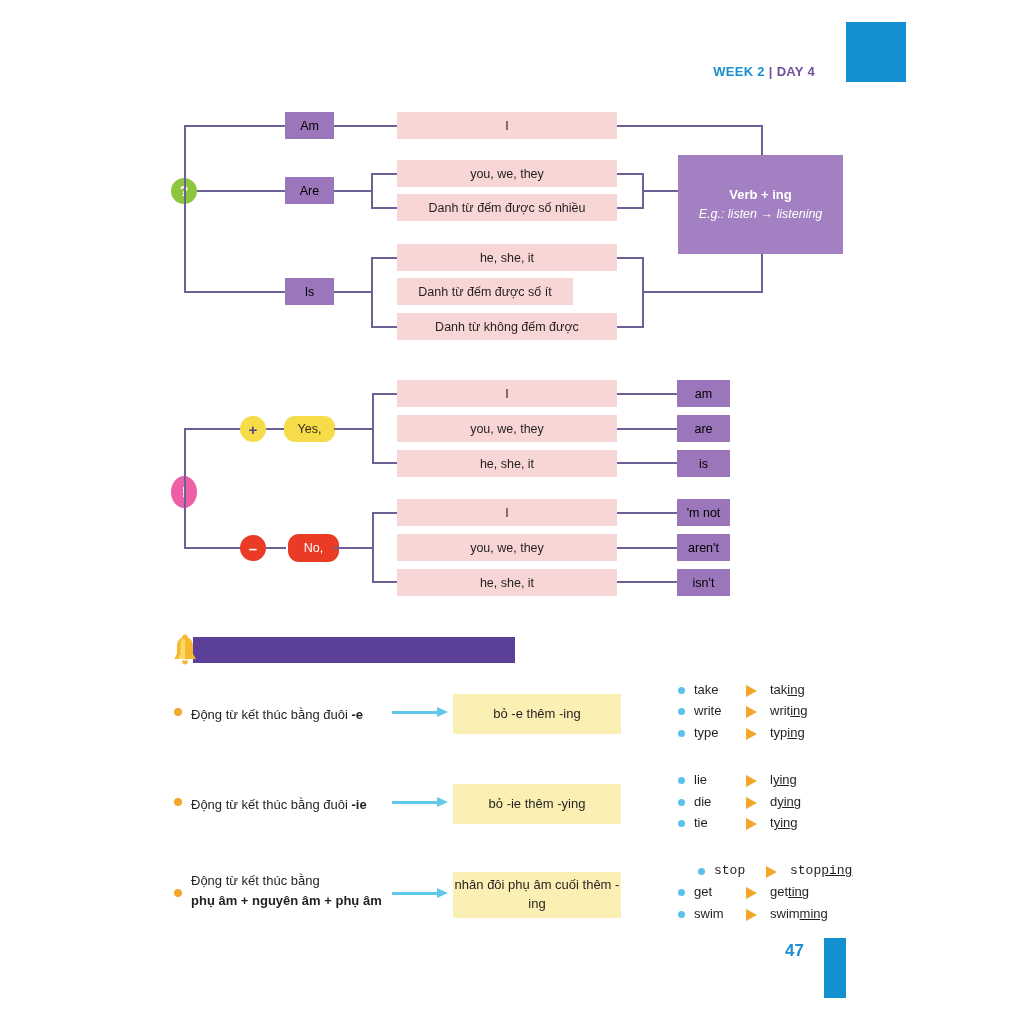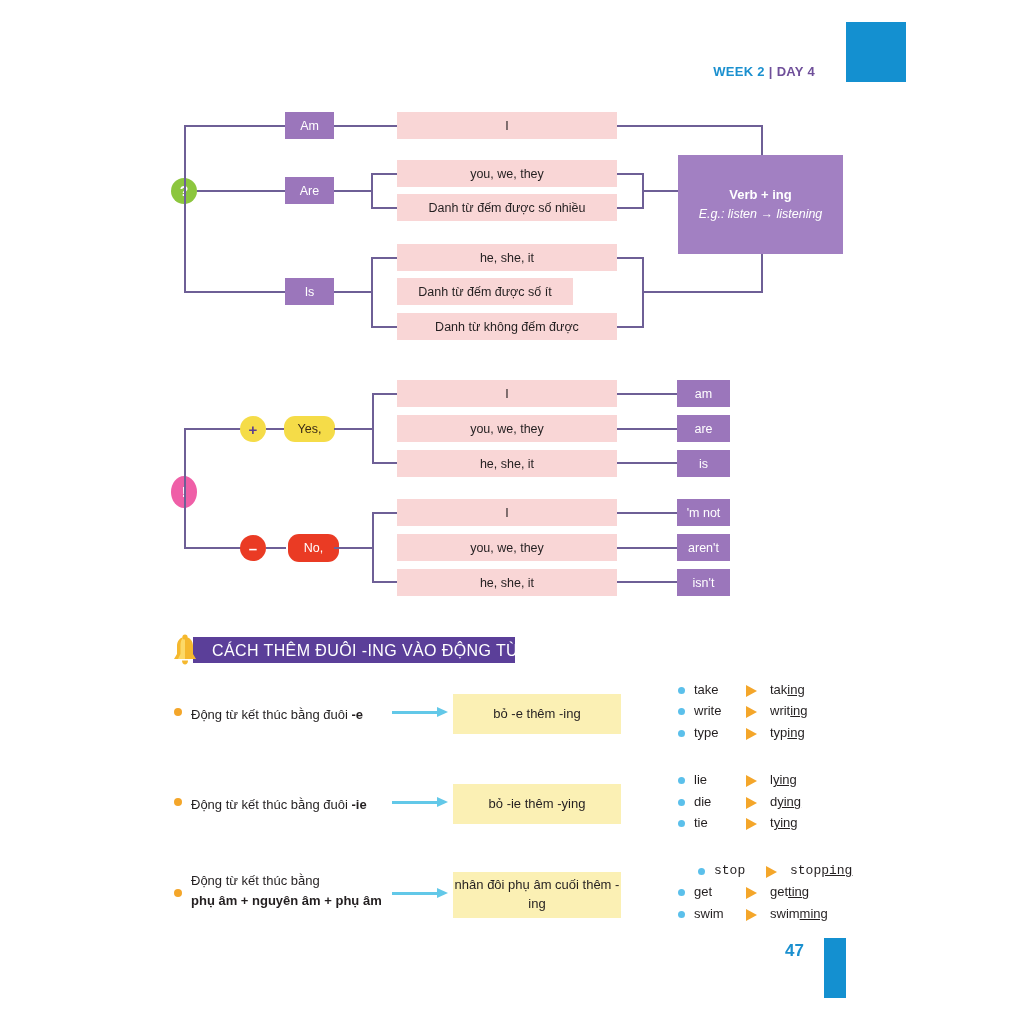--- a/index.html
+++ b/index.html
@@ -50,21 +50,21 @@
     color: #231f20;
     font-size: 12.5px;
     display: flex;
     align-items: center;
     justify-content: center;
     text-align: center;
   }
   .purplebox {
     position: absolute;
     background: #9b76bb;
-    color: #ffffff;
+    color: #000000;
     font-size: 12.5px;
     display: flex;
     align-items: center;
     justify-content: center;
     text-align: center;
   }
   .bigpurple {
     position: absolute;
     background: #a280c2;
     color: #ffffff;
@@ -320,21 +320,20 @@
   <div class="purplebox" style="left:677px; top:534px; width:53px; height:27px;">aren't</div>
   <div class="purplebox" style="left:677px; top:569px; width:53px; height:27px;">isn't</div>
 
   <div class="banner"></div>
   <svg class="bell" viewBox="0 0 30 32">
     <path d="M15 3 C10 3 7 7 7 12 L7 20 L4 25 L26 25 L23 20 L23 12 C23 7 20 3 15 3 Z" fill="#f5b82e"></path>
     <path d="M15 3 C12 3 10.5 7 10.5 12 L10.5 20 L8 25 L15 25 Z" fill="#fcd968"></path>
     <circle cx="15" cy="3" r="2.6" fill="#f5b82e"></circle>
     <path d="M12 26.5 C12 29 13.4 30.4 15 30.4 C16.6 30.4 18 29 18 26.5 Z" fill="#f5b82e"></path>
   </svg>
-  <div class="banner-text">CÁCH THÊM ĐUÔI -ING VÀO ĐỘNG TỪ</div>
 
   <div class="rule-dot" style="left:174px; top:708px;"></div>
   <div class="rule-text" style="left:191px; top:705px; width:280px;">
     <span>Động từ kết thúc bằng đuôi </span><b>-e</b>
   </div>
   <div class="arrow-wrap" style="left:392px; top:707px; width:60px; height:11px;">
     <div class="arrow-shaft" style="width:48px;"></div>
     <div class="arrow-head" style="left:45px;"></div>
   </div>
   <div class="yellowbox" style="left:453px; top:694px; width:168px; height:40px;">bỏ -e thêm -ing</div>

